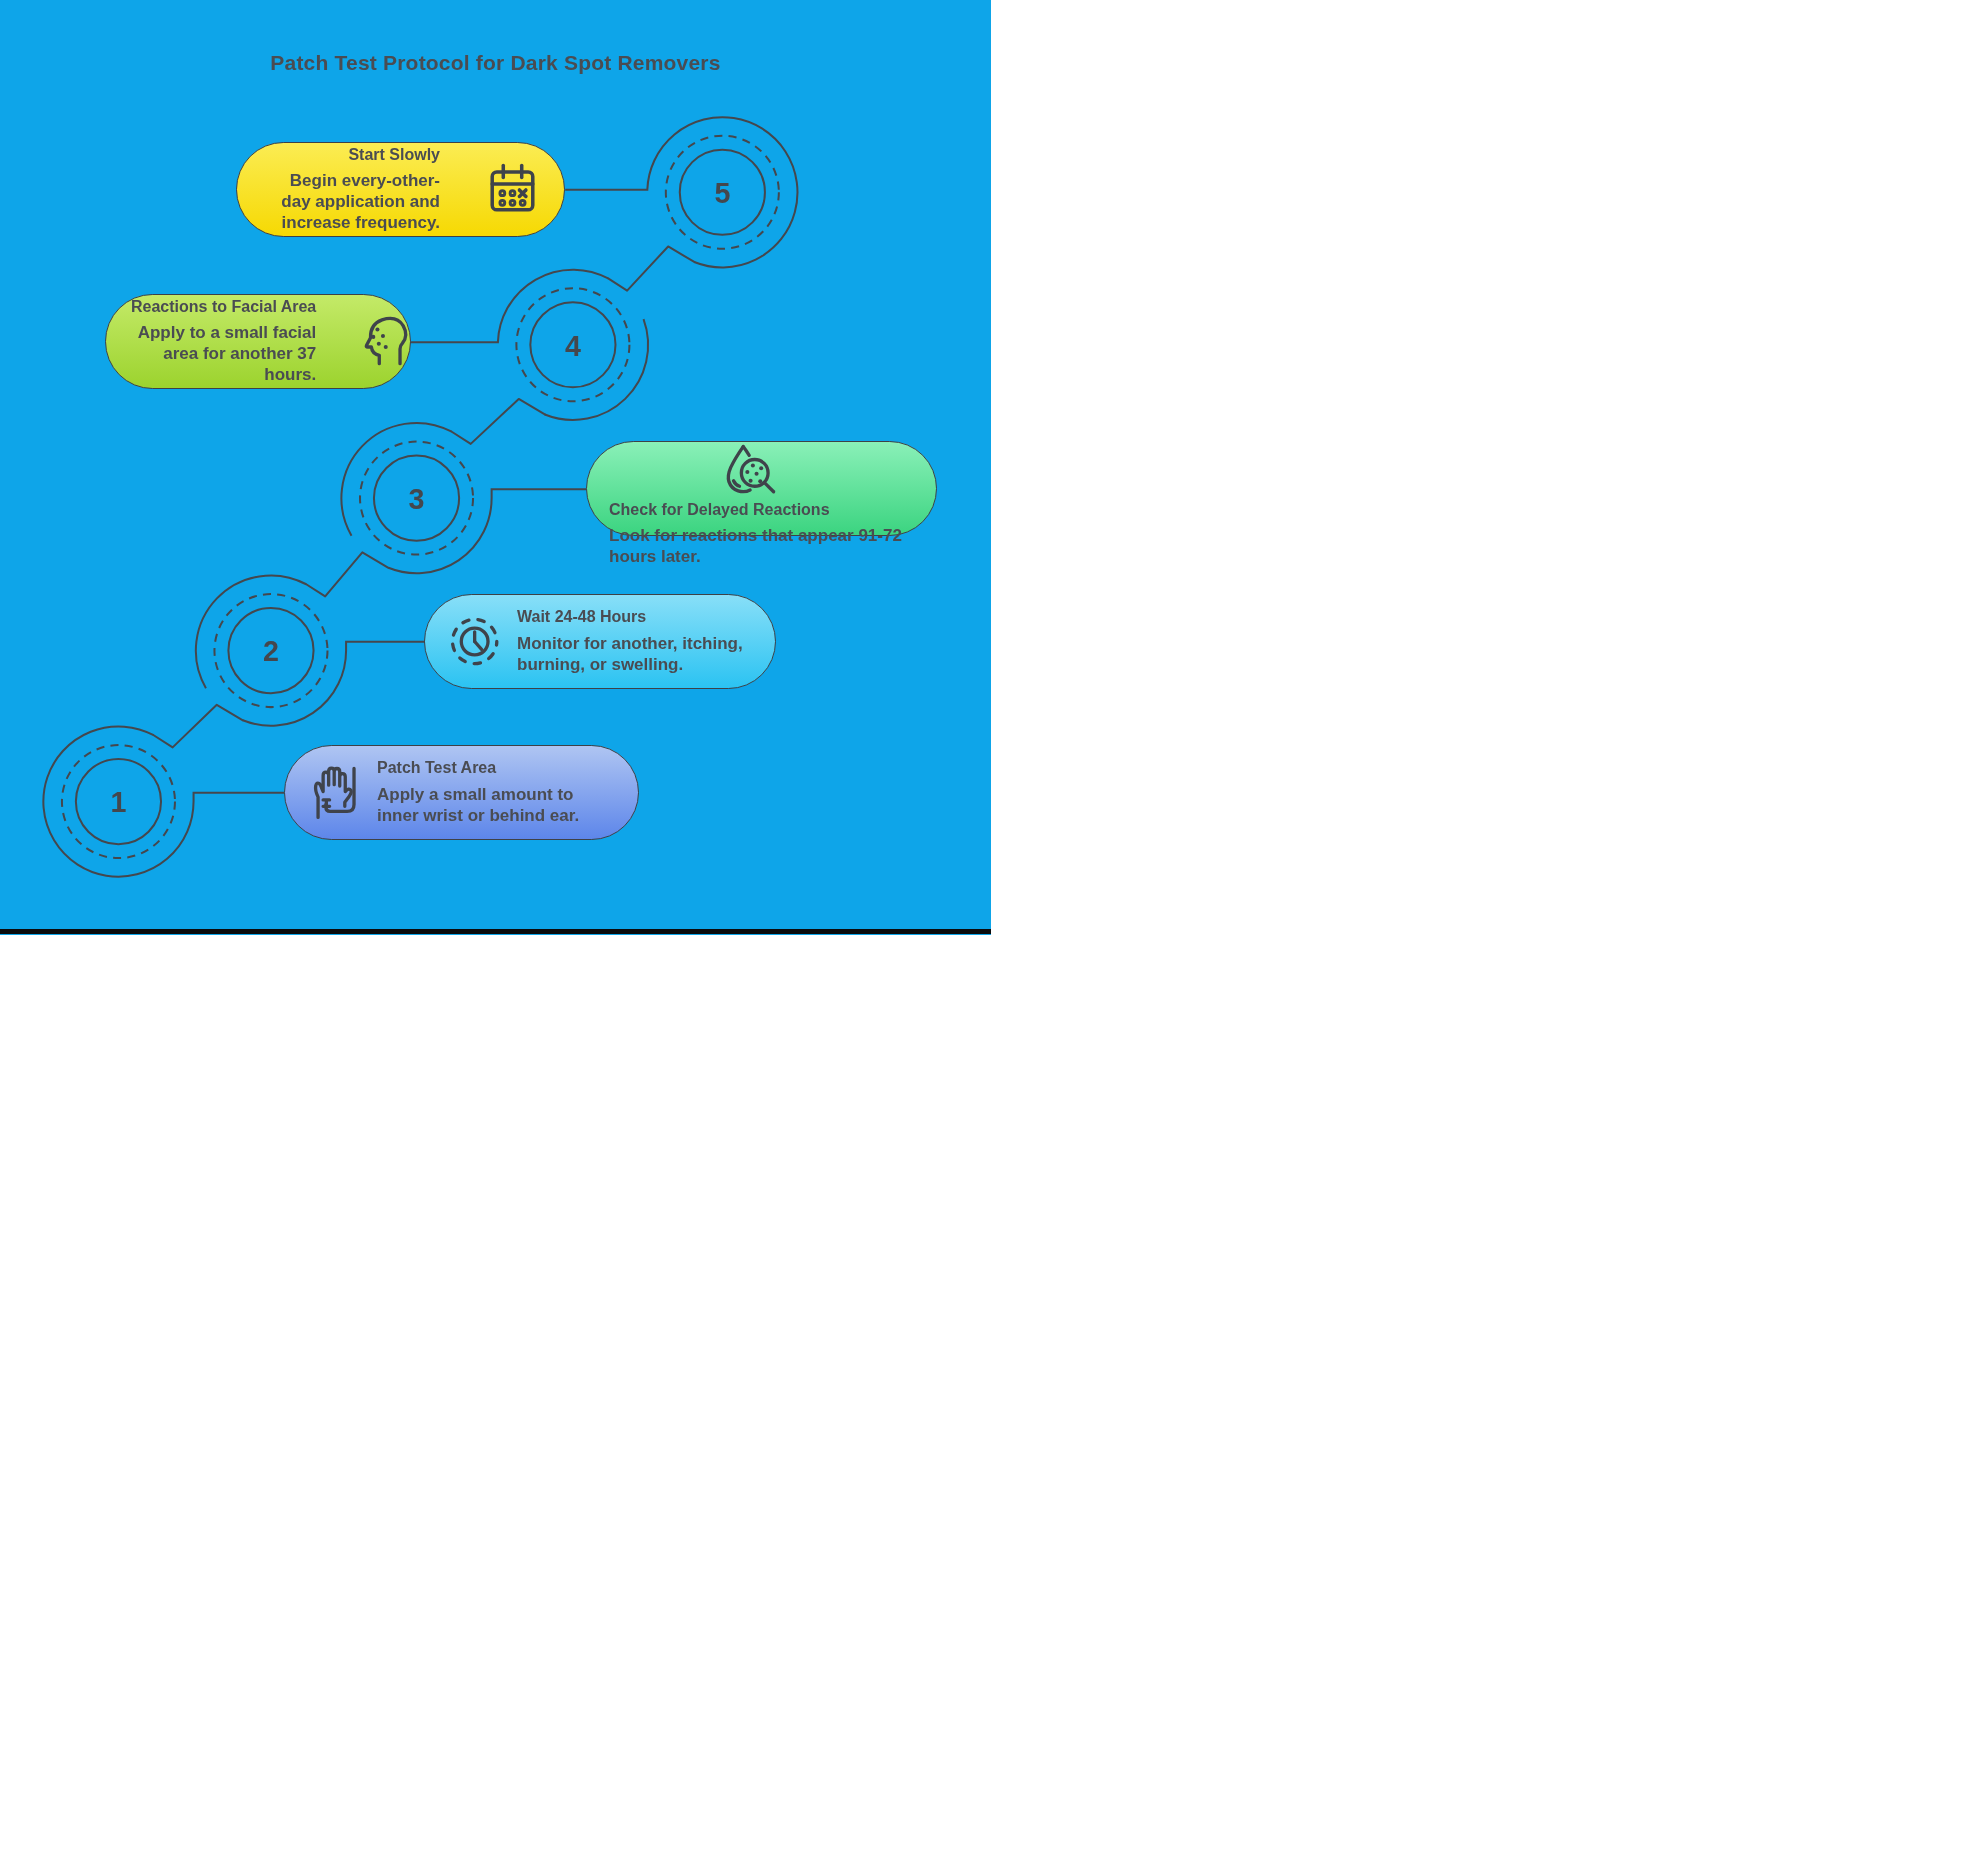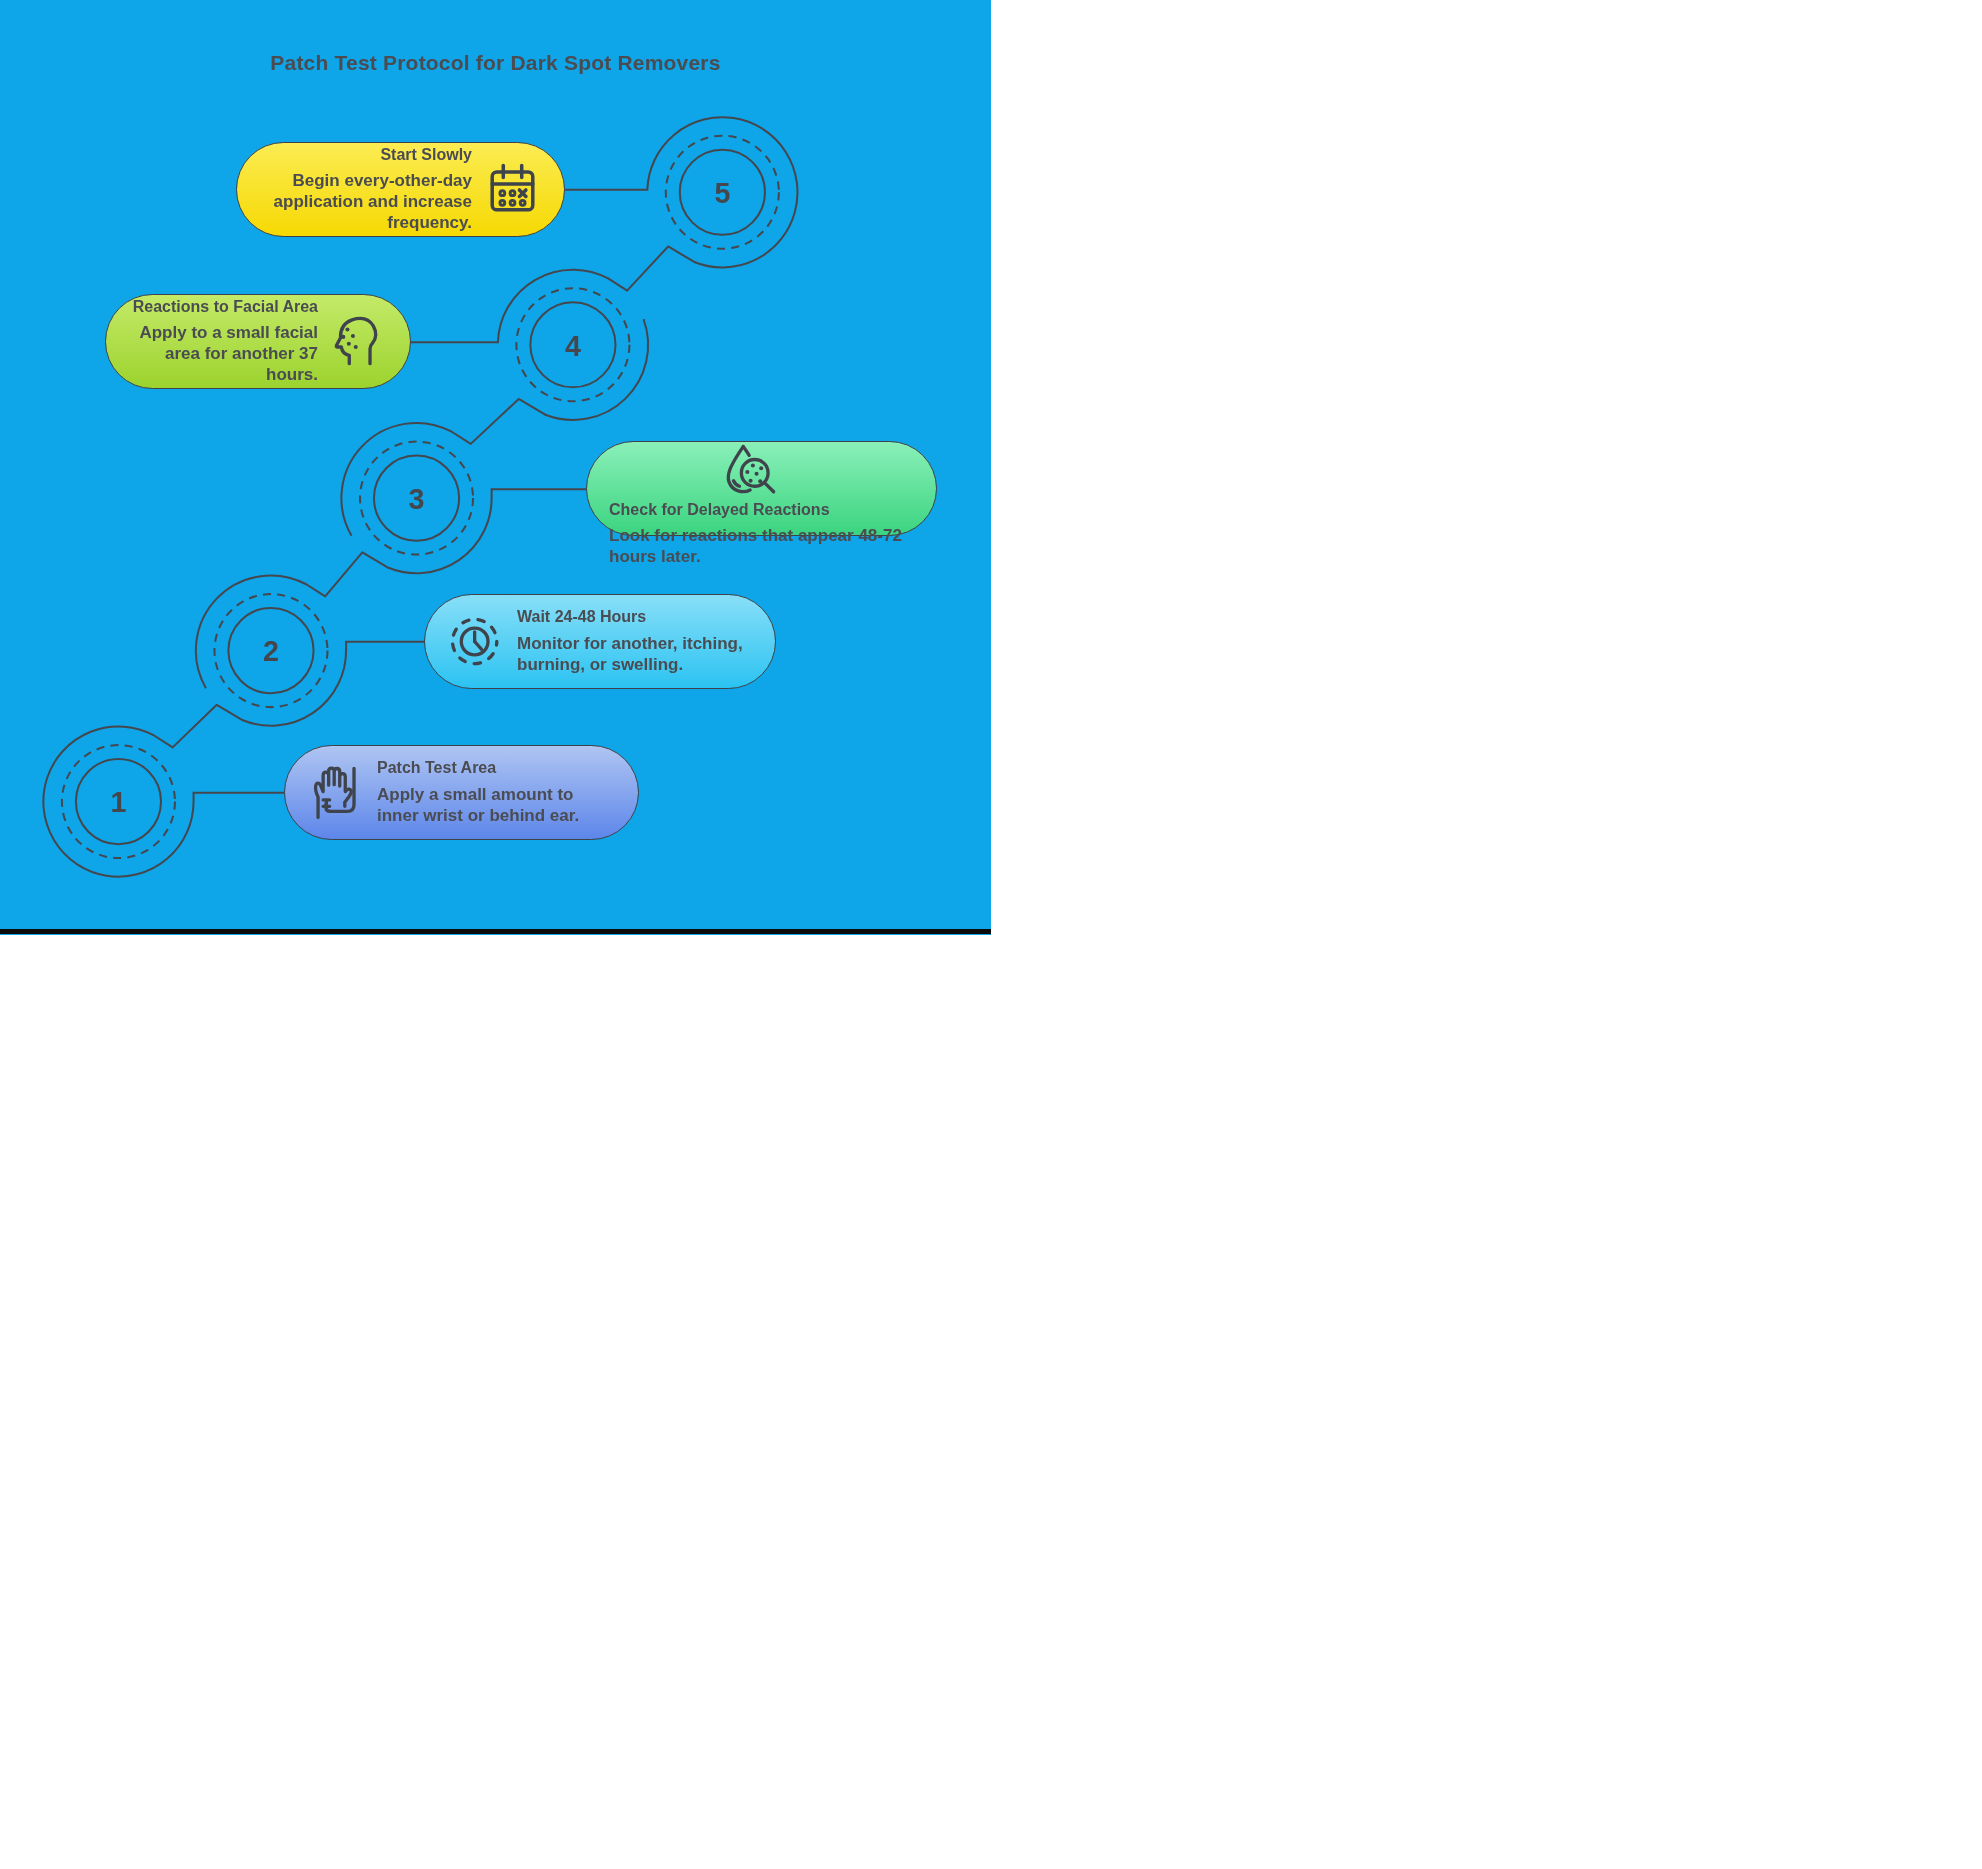--- a/index.html
+++ b/index.html
@@ -25,21 +25,21 @@
     position:absolute;height:95px;box-sizing:border-box;
     border:1.9px solid #3E4147;border-radius:48px;
     display:flex;align-items:center;
   }
   .pill .txt{display:flex;flex-direction:column;justify-content:center;}
   .pill .p-title{font-size:16px;font-weight:700;color:#4A4C52;white-space:nowrap;margin-bottom:6.2px;}
   .pill .p-desc{font-size:17px;font-weight:700;color:#4A4C52;line-height:1.24;}
   .pill--lefticon{padding:0 31px 0 22px;}
   .pill--lefticon .icon-box{margin-right:11px;flex:0 0 auto;}
   .pill--lefticon .txt{flex:1;text-align:left;}
-  .pill--righticon{padding:0 22px 0 25px;}
+  .pill--righticon{padding:0 22px 0 25px;gap:32px;}
   .pill--righticon .txt{flex:1;text-align:right;margin-right:11px;}
   .pill--righticon .icon-box{flex:0 0 auto;}
   .icon-box{width:59px;height:59px;}
   .icon-box svg{width:100%;height:100%;display:block;}
   .bottom-bar{
     position:absolute;left:0;top:929px;width:991px;height:5.4px;
     background:#0b0b0c;
   }
 </style>
 </head>
@@ -143,21 +143,21 @@
             <circle cx="42.5" cy="28.5" r="2.2"></circle>
           <circle cx="37.5" cy="34.5" r="2.2"></circle>
             <circle cx="27.5" cy="32.5" r="2.2"></circle>
           <circle cx="31" cy="42" r="2.2"></circle>
             <circle cx="41.5" cy="42.5" r="2.2"></circle>
         </g>
       </svg>
     </div>
     <div class="txt">
       <div class="p-title">Check for Delayed Reactions</div>
-      <div class="p-desc">Look for reactions that appear 48-72 hours later.</div>
+      <div class="p-desc">Look for reactions that appear 91-72 hours later.</div>
     </div>
   </div>
 
   <div class="pill pill--righticon" style="left: 105px; top: 294px; width: 306px; background: linear-gradient(rgb(196, 234, 104), rgb(156, 211, 46));">
     <div class="txt">
       <div class="p-title">Reactions to Facial Area</div>
       <div class="p-desc">Apply to a small facial area for another 37 hours.</div>
     </div>
     <div class="icon-box">
       <svg viewBox="0 0 64 64">

